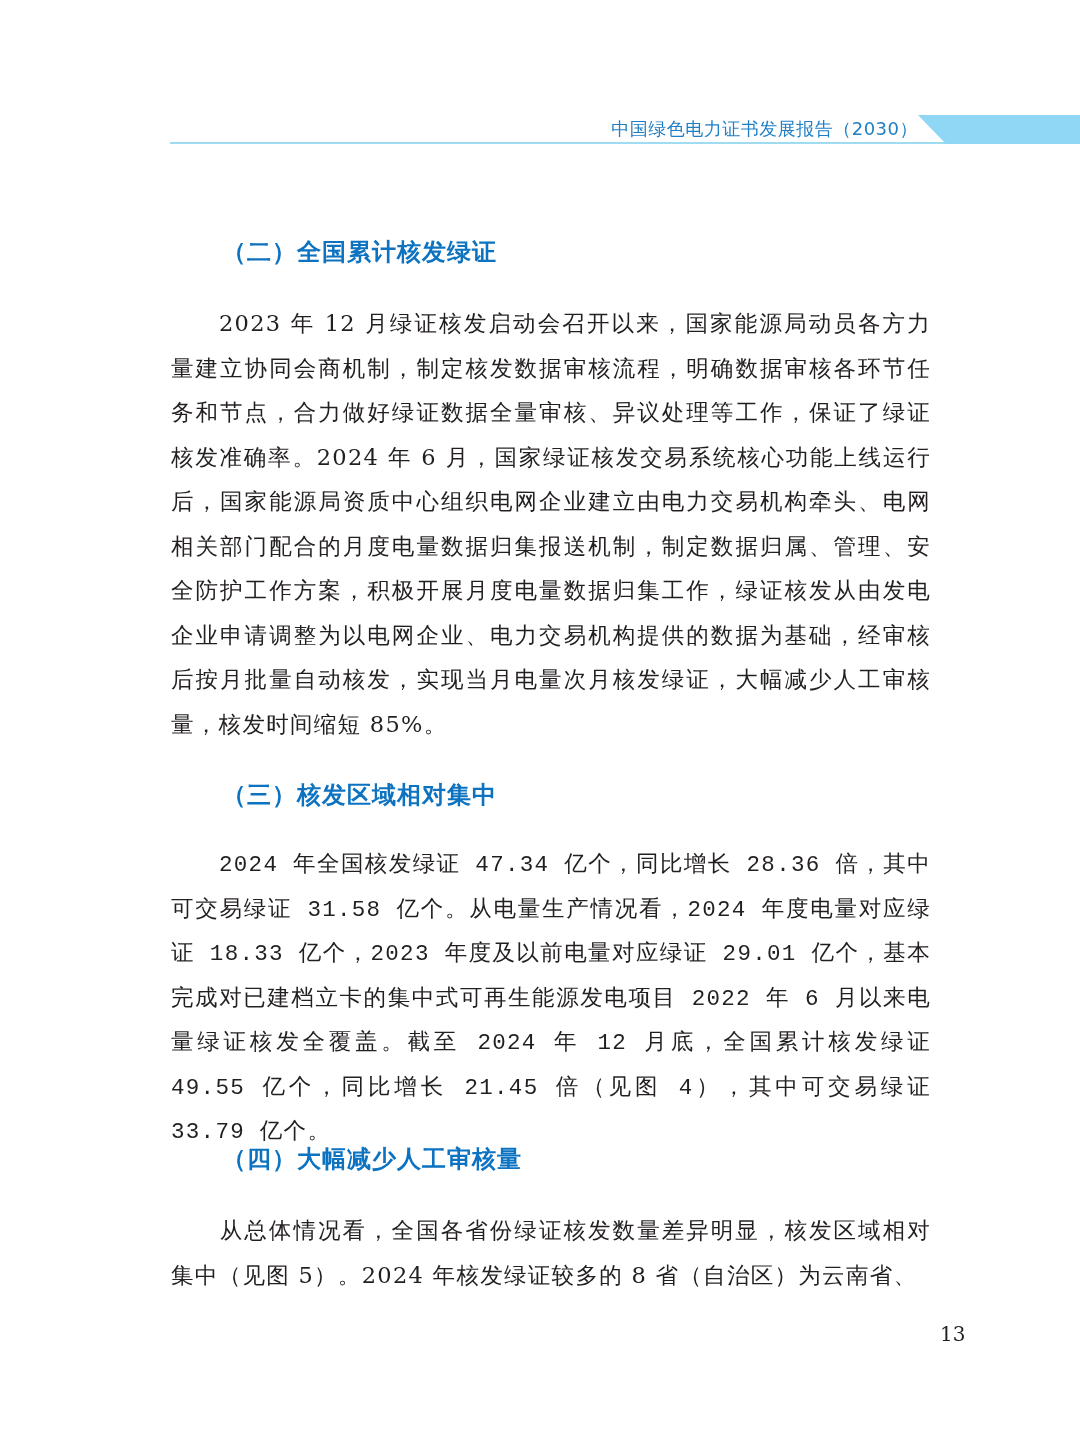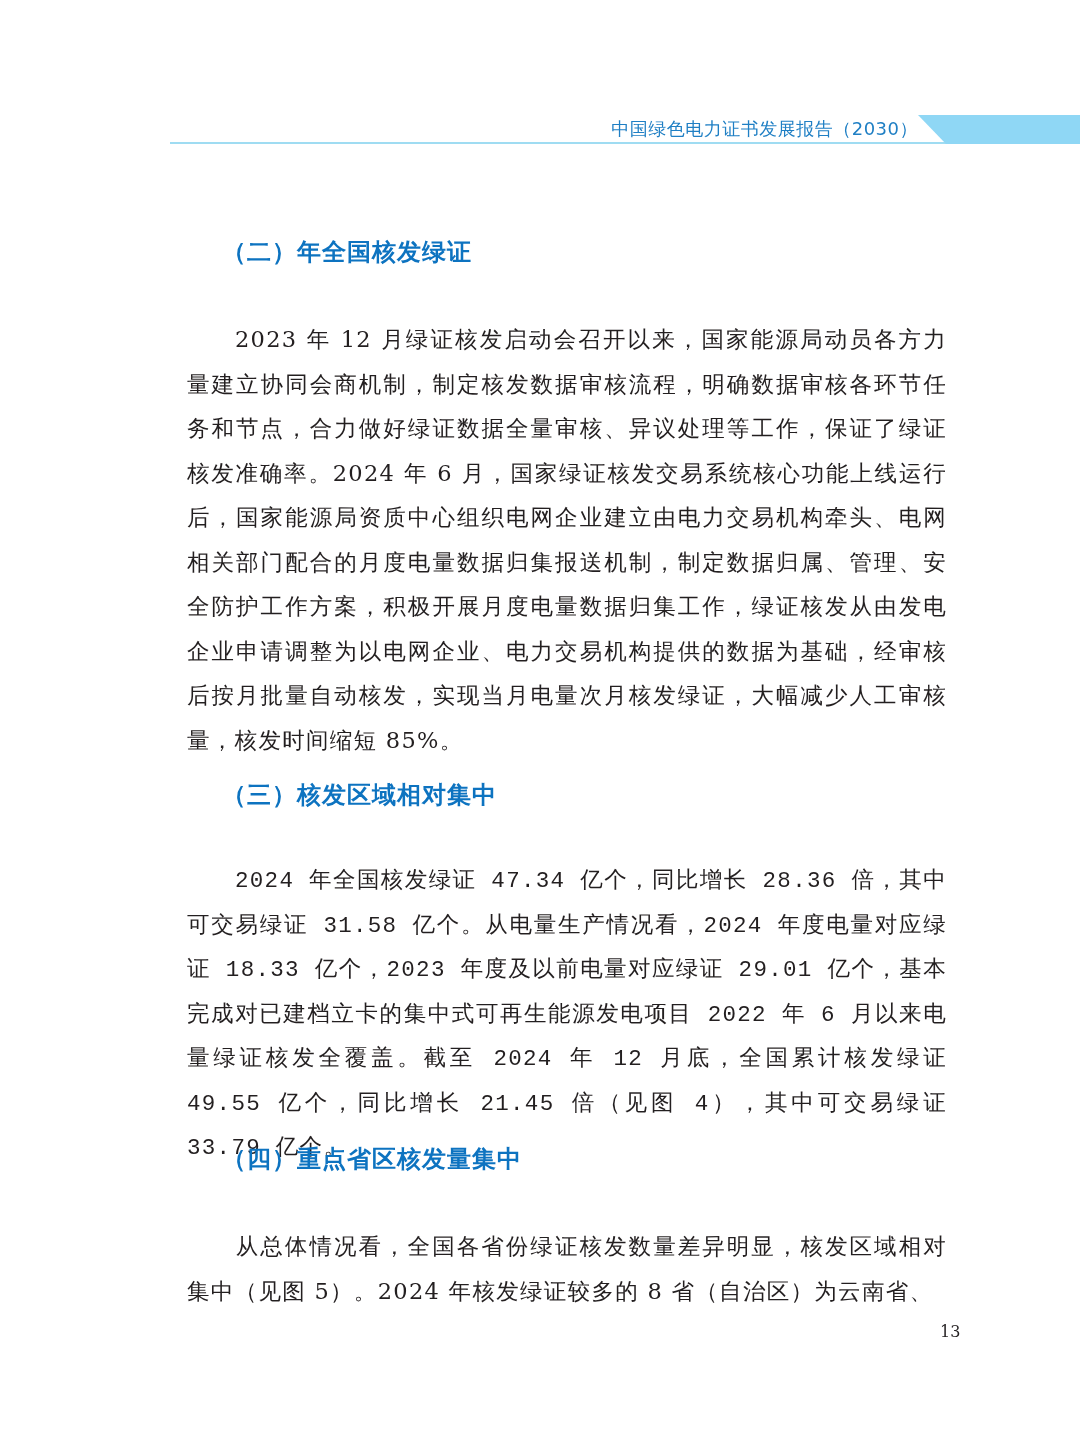--- a/index.html
+++ b/index.html
@@ -6,33 +6,33 @@
   body { width:1080px; height:1454px; position:relative; overflow:hidden;
          font-family: "DejaVu Serif", "Liberation Serif", serif; color:#231f20; }
   .header-line { position:absolute; left:170px; top:142px; width:780px; height:2px; background:#9fdcf2; }
   .header-band { position:absolute; left:918px; top:115px; width:162px; height:29px; background:#8fd7f5;
                  clip-path: polygon(0 0, 100% 0, 100% 100%, 28px 100%); }
   .header-title { position:absolute; right:162px; top:117px; font-family:"DejaVu Sans","Liberation Sans",sans-serif;
                   font-size:18px; color:#1f7fc4; letter-spacing:0.5px; white-space:nowrap; }
   .section-heading { position:absolute; left:222px; font-family:"DejaVu Sans","Liberation Sans",sans-serif;
                      font-weight:bold; font-size:24px; color:#0d73c0; letter-spacing:1px; white-space:nowrap; }
   .para { position:absolute; left:171px; width:760px; font-size:22.5px; line-height:44.5px;
-          text-align:justify; text-align-last:left; letter-spacing:1.3px; margin:16px; }
+          text-align:justify; text-align-last:left; letter-spacing:1.3px; margin:0; }
   .para .indent { display:inline-block; width:48px; }
-  .page-number { position:absolute; left:940px; top:1322px; font-size:16px; color:#231f20; }
+  .page-number { position:absolute; left:940px; top:1322px; font-size:20px; color:#231f20; }
 </style>
 </head>
 <body>
 
 <div class="header-line"></div>
 <div class="header-band"></div>
 <div class="header-title">中国绿色电力证书发展报告（2030）</div>
 
-<div class="section-heading" style="top:236px;">（二）年全国核发绿证</div>
+<div class="section-heading" style="top:236px;">（二）全国累计核发绿证</div>
 <p class="para" style="top:301px;"><span class="indent"></span><span>2023 年 12 月绿证核发启动会召开以来，国家能源局动员各方力量建立协同会商机制，制定核发数据审核流程，明确数据审核各环节任务和节点，合力做好绿证数据全量审核、异议处理等工作，保证了绿证核发准确率。2024 年 6 月，国家绿证核发交易系统核心功能上线运行后，国家能源局资质中心组织电网企业建立由电力交易机构牵头、电网相关部门配合的月度电量数据归集报送机制，制定数据归属、管理、安全防护工作方案，积极开展月度电量数据归集工作，绿证核发从由发电企业申请调整为以电网企业、电力交易机构提供的数据为基础，经审核后按月批量自动核发，实现当月电量次月核发绿证，大幅减少人工审核量，核发时间缩短 85%。</span></p>
 
 <div class="section-heading" style="top:779px;">（三）核发区域相对集中</div>
 <p class="para" style="top:843px;font-family:Liberation Mono, monospace;"><span class="indent"></span><span>2024 年全国核发绿证 47.34 亿个，同比增长 28.36 倍，其中可交易绿证 31.58 亿个。从电量生产情况看，2024 年度电量对应绿证 18.33 亿个，2023 年度及以前电量对应绿证 29.01 亿个，基本完成对已建档立卡的集中式可再生能源发电项目 2022 年 6 月以来电量绿证核发全覆盖。截至 2024 年 12 月底，全国累计核发绿证 49.55 亿个，同比增长 21.45 倍（见图 4），其中可交易绿证 33.79 亿个。</span></p>
 
-<div class="section-heading" style="top:1143px;">（四）重点省区核发量集中</div>
+<div class="section-heading" style="top:1143px;">（四）大幅减少人工审核量</div>
 <p class="para" style="top:1208px;"><span class="indent"></span><span>从总体情况看，全国各省份绿证核发数量差异明显，核发区域相对集中（见图 5）。2024 年核发绿证较多的 8 省（自治区）为云南省、</span></p>
 
 <div class="page-number">13</div>
 
 </body></html>

